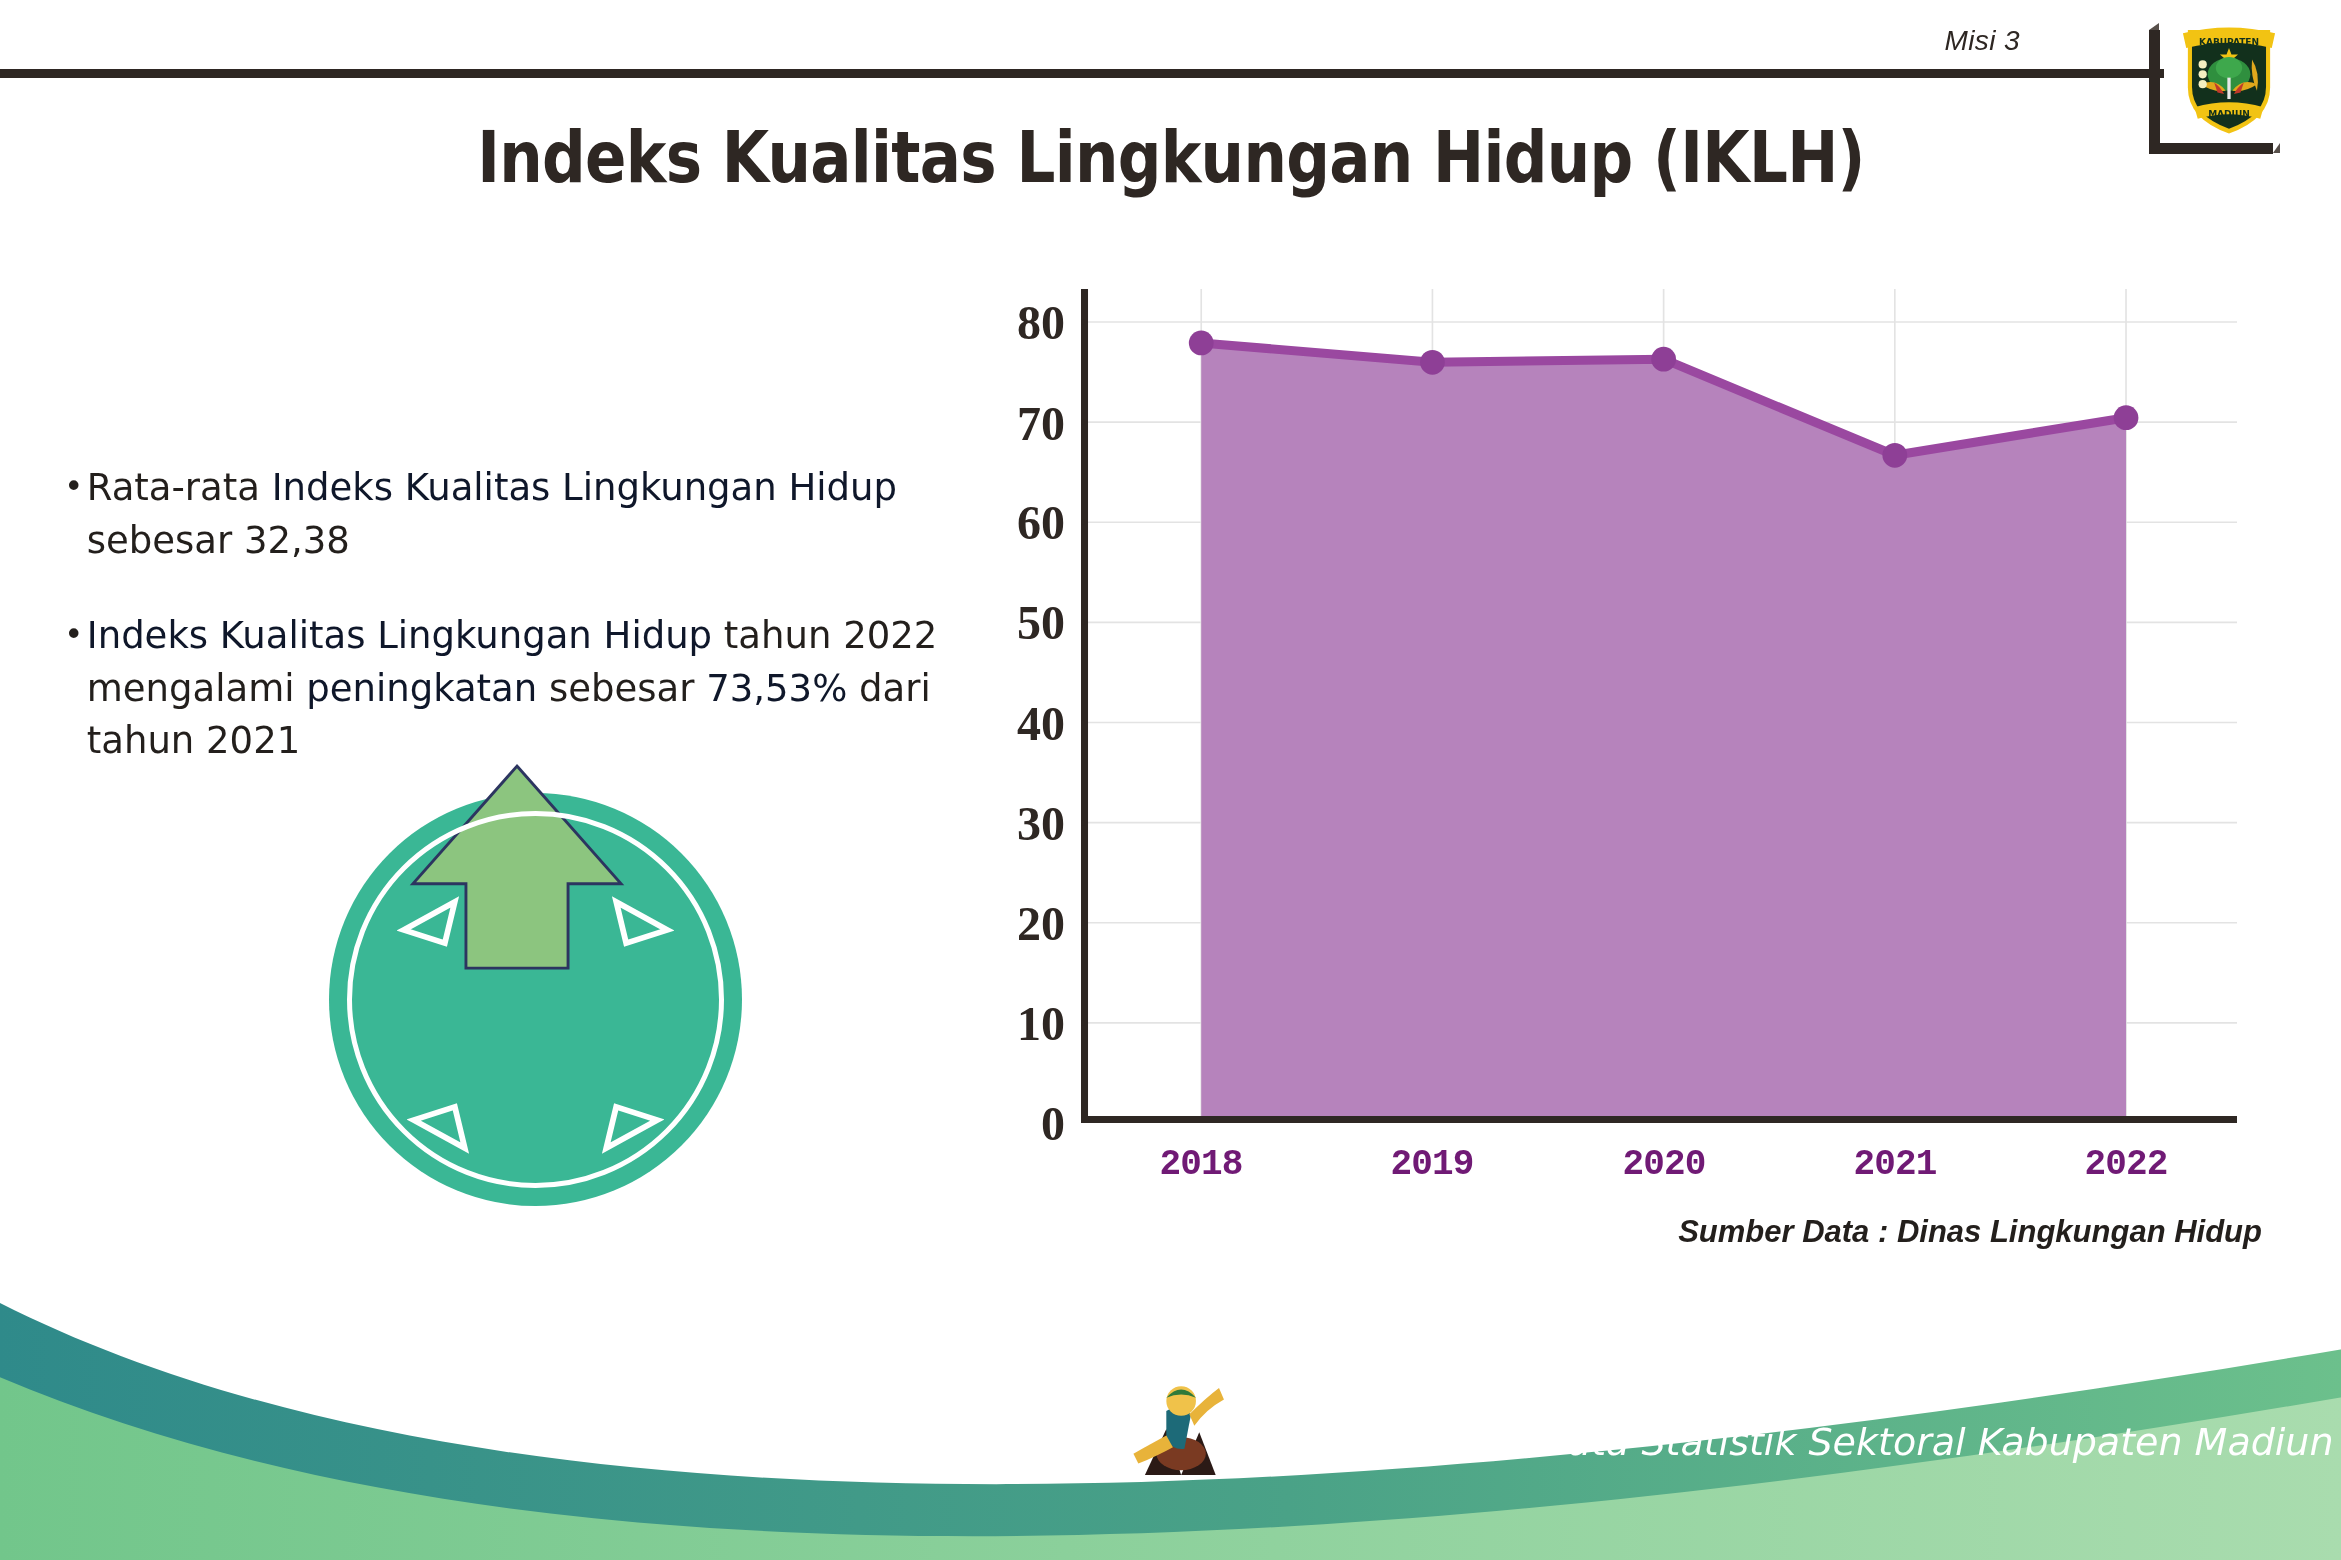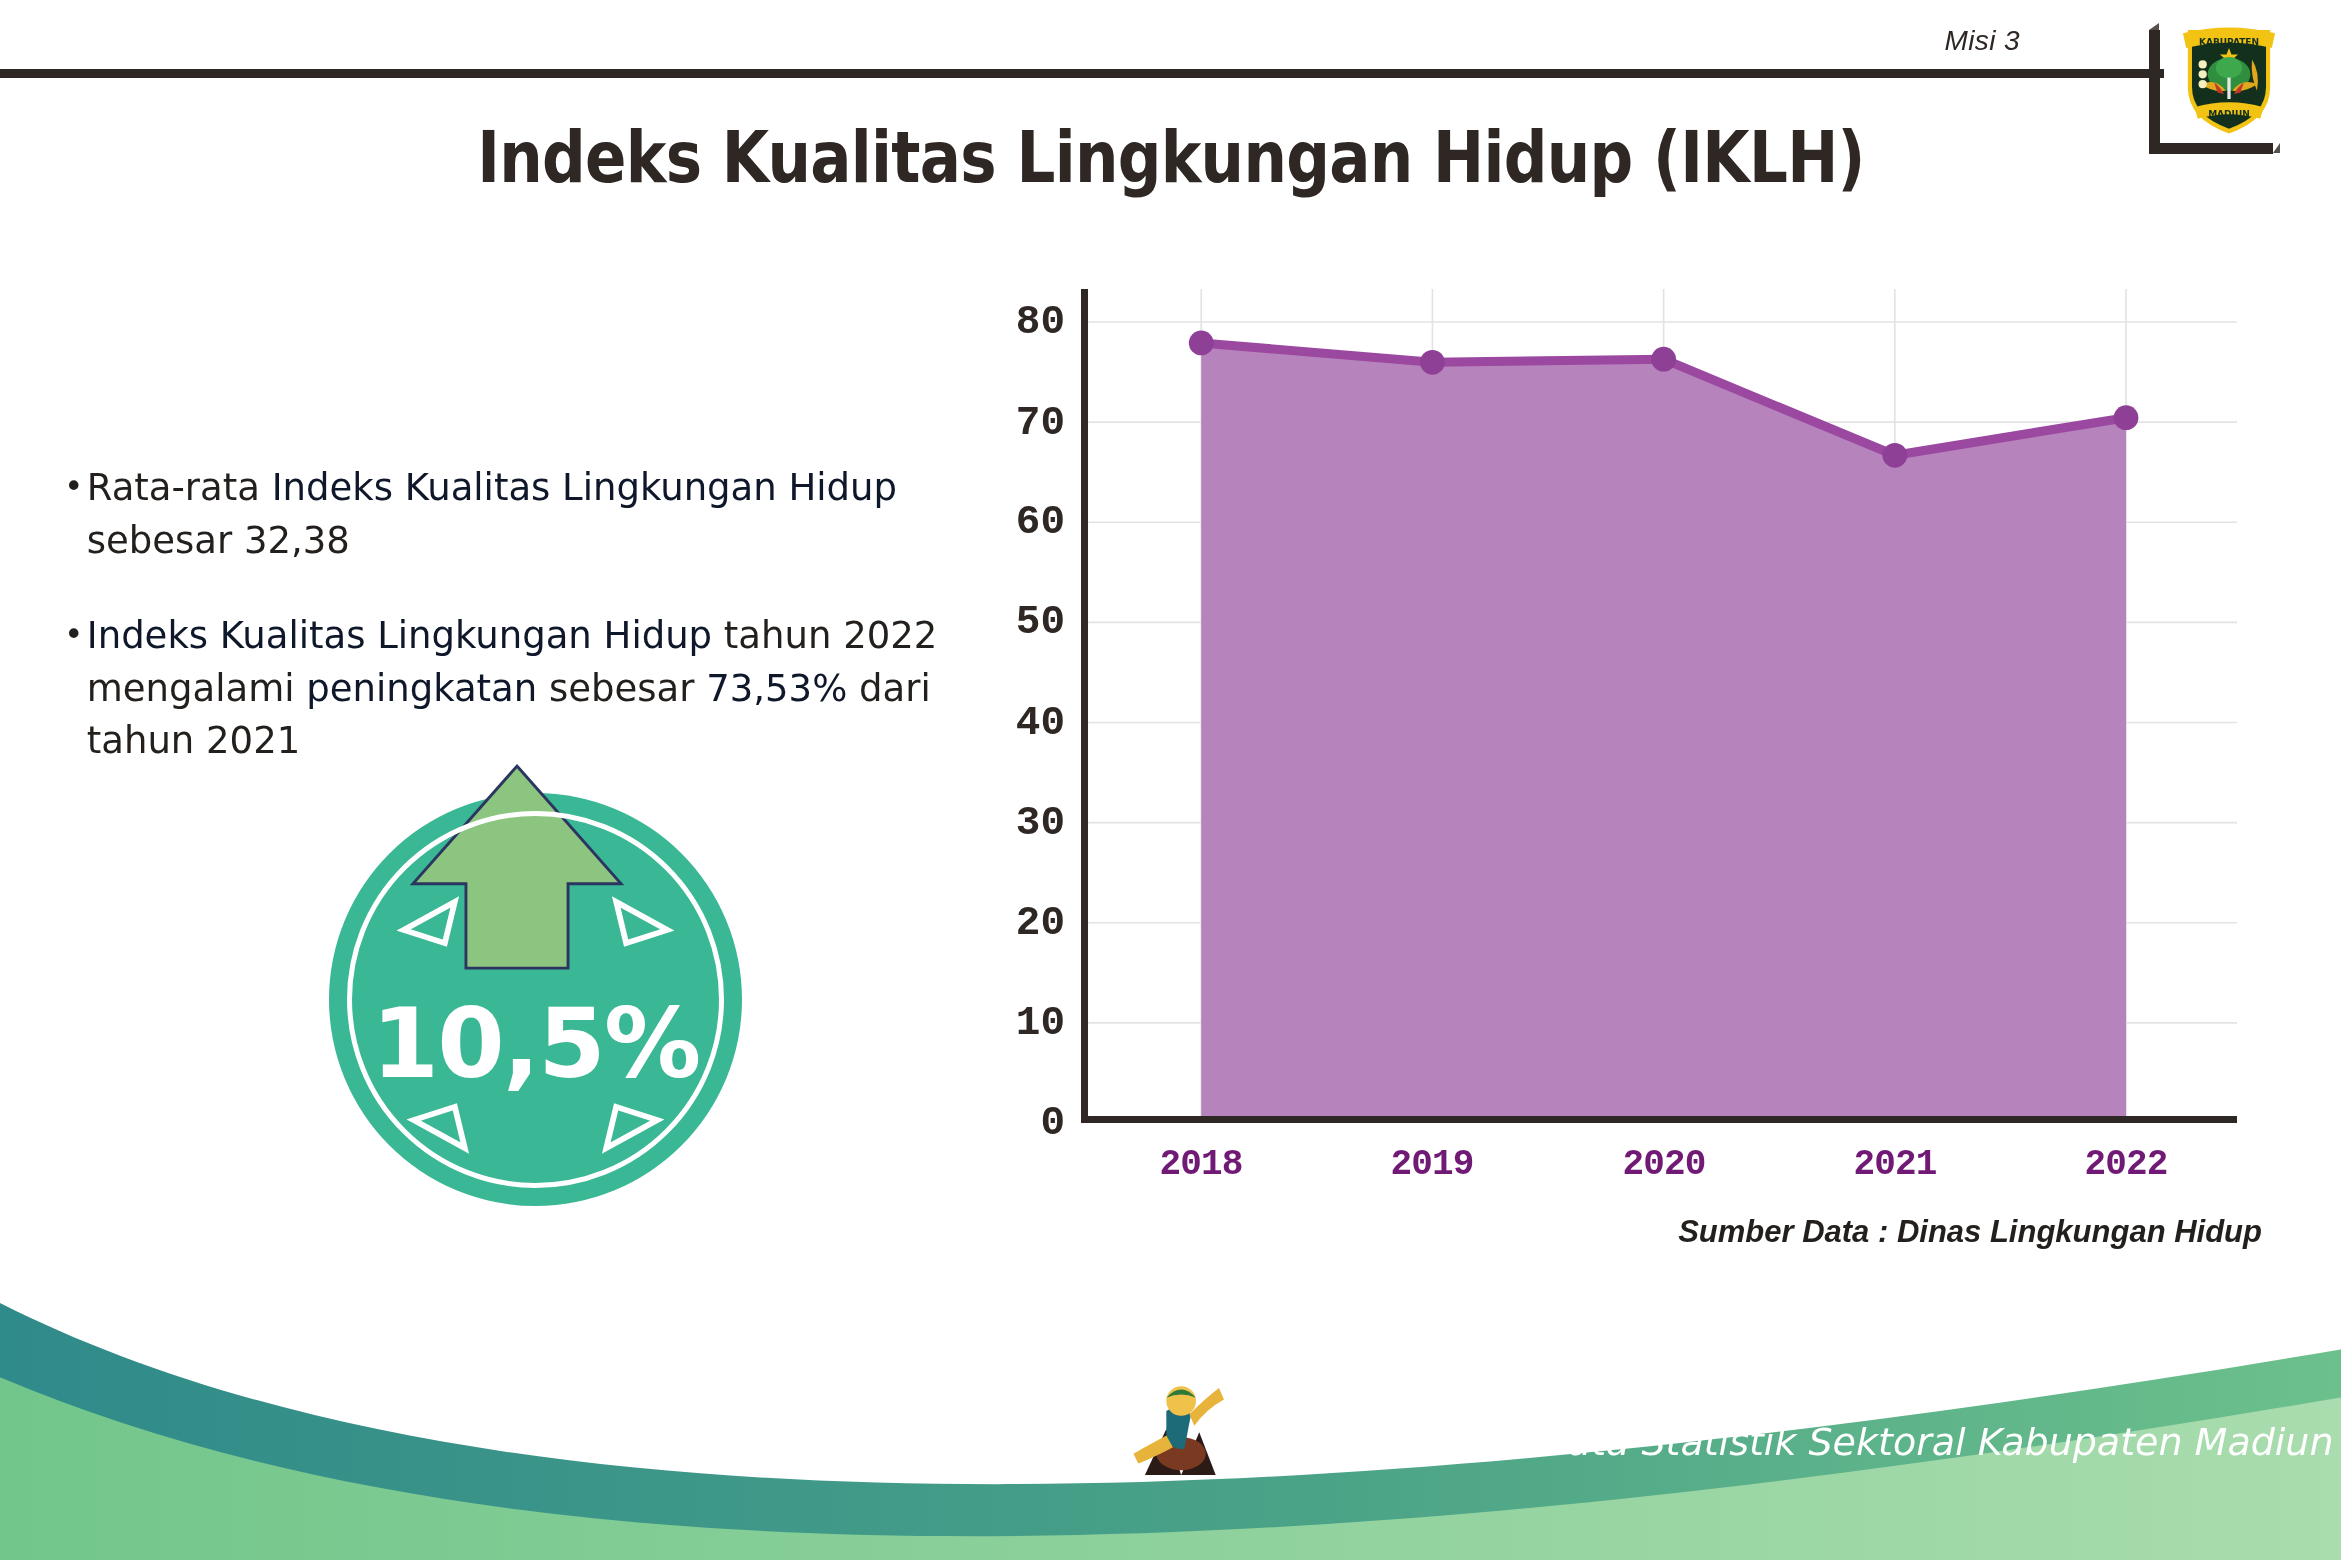--- a/index.html
+++ b/index.html
@@ -77,22 +77,22 @@
     font-family:"DejaVu Sans",sans-serif;
     font-weight:bold;font-size:97px;color:#ffffff;letter-spacing:-1.7px;
   }
   .tick-tri{position:absolute;}
 
   
   .chart{position:absolute;left:974px;top:289px;width:1288px;height:925px;}
   .ylabels{position:absolute;left:0;top:0;width:91px;height:834px;}
   .ylabel{
     position:absolute;right:0;
-    font-family:Liberation Mono, monospace;font-weight:bold;
-    font-size:41px;color:#2e2723;transform:translateY(-50%);
+    font-family:Liberation Serif, serif;font-weight:bold;
+    font-size:48px;color:#2e2723;transform:translateY(-50%);
   }
   .plot{position:absolute;left:107px;top:0;width:1156px;height:834px;}
   .xlabels{position:absolute;left:107px;top:855px;width:1156px;height:66px;}
   .xlabel{
     position:absolute;
     font-family:Liberation Mono, monospace;font-weight:bold;
     font-size:36px;color:#701a75;transform:translateX(-50%);
     letter-spacing:-0.8px;
   }
   .dlabel{
@@ -175,21 +175,20 @@
     </svg>
     <svg class="tick-tri" style="right:68px;bottom:248px;width:66px;height:66px;" viewBox="0 0 80 80">
       <polygon points="72,46 10,12 22,62" fill="none" stroke="#ffffff" stroke-width="7"></polygon>
     </svg>
     <svg class="tick-tri" style="left:78px;bottom:48px;width:66px;height:66px;" viewBox="0 0 80 80">
       <polygon points="8,34 70,68 58,18" fill="none" stroke="#ffffff" stroke-width="7"></polygon>
     </svg>
     <svg class="tick-tri" style="right:78px;bottom:48px;width:66px;height:66px;" viewBox="0 0 80 80">
       <polygon points="72,34 10,68 22,18" fill="none" stroke="#ffffff" stroke-width="7"></polygon>
     </svg>
-    <div class="badge-value">10,5%</div>
   </div>
 
   <div class="chart">
     <div class="ylabels">
         <div class="ylabel" style="top: 834px;">0</div>
         <div class="ylabel" style="top: 734px;">10</div>
         <div class="ylabel" style="top: 634px;">20</div>
         <div class="ylabel" style="top: 534px;">30</div>
         <div class="ylabel" style="top: 434px;">40</div>
         <div class="ylabel" style="top: 333px;">50</div>

